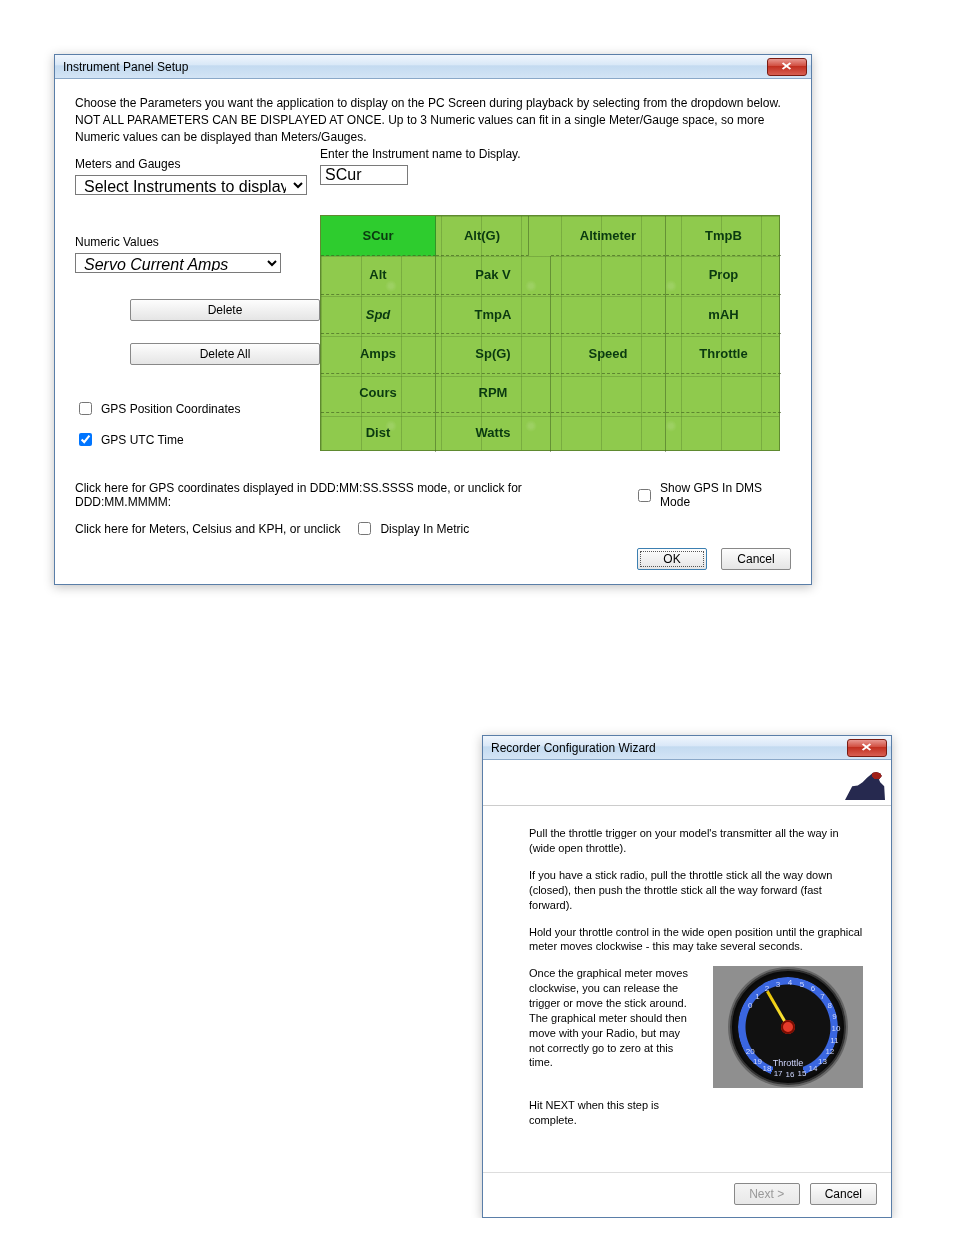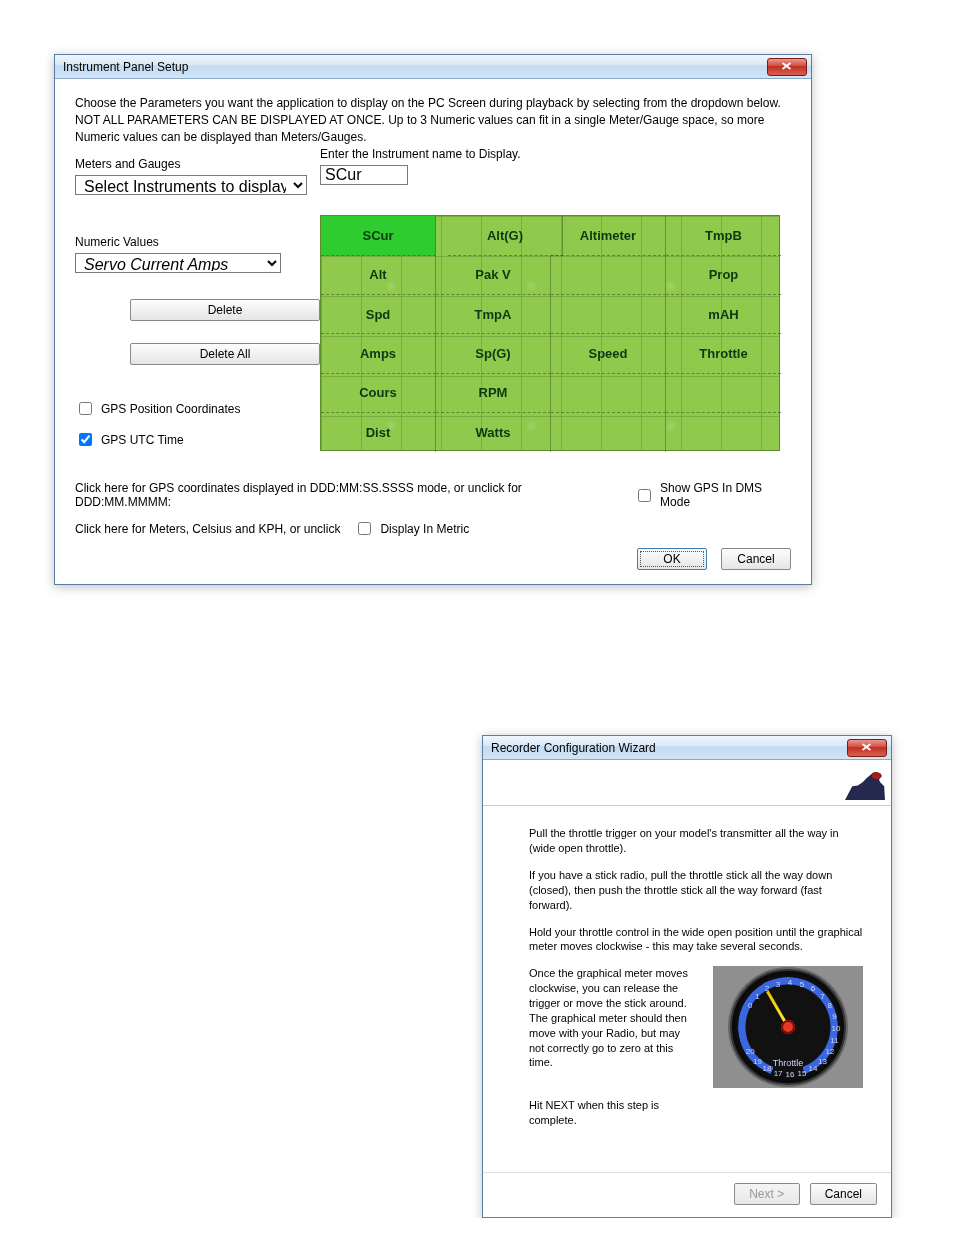--- a/index.html
+++ b/index.html
@@ -186,25 +186,25 @@
 
       <div class="col-right">
         <div class="label" style="margin-top:2px;">Enter the Instrument name to Display.</div>
         <input class="textbox" value="SCur" style="">
 
         <div style="height:30px;"></div>
         <div class="grid-preview">
           <div class="grid-inner" id="grid-inner">
               <div class="gcell sel" style="left: 0px; top: 0px; width: 115px; height: 39.3333px; border-bottom: 1px dashed rgba(60, 90, 30, 0.6); border-right: 1px solid rgba(60, 90, 30, 0.5);">SCur</div>
               <div class="gcell" style="left: 0px; top: 39.3333px; width: 115px; height: 39.3333px; border-bottom: 1px dashed rgba(60, 90, 30, 0.6); border-right: 1px solid rgba(60, 90, 30, 0.5);">Alt</div>
-              <div class="gcell" style="left: 0px; top: 78.6667px; width: 115px; height: 39.3333px; border-bottom: 1px dashed rgba(60, 90, 30, 0.6); border-right: 1px solid rgba(60, 90, 30, 0.5);">Spd</div>
+              <div class="gcell" style="left: 0px; top: 78.6667px; width: 115px; height: 39.3333px; border-bottom: 1px dashed rgba(60, 90, 30, 0.6); border-right: 1px solid rgba(60, 90, 30, 0.5); font-style: italic;">Spd</div>
               <div class="gcell" style="left: 0px; top: 118px; width: 115px; height: 39.3333px; border-bottom: 1px dashed rgba(60, 90, 30, 0.6); border-right: 1px solid rgba(60, 90, 30, 0.5);">Amps</div>
               <div class="gcell" style="left: 0px; top: 157.333px; width: 115px; height: 39.3333px; border-bottom: 1px dashed rgba(60, 90, 30, 0.6); border-right: 1px solid rgba(60, 90, 30, 0.5);">Cours</div>
               <div class="gcell" style="left: 0px; top: 196.667px; width: 115px; height: 39.3333px; border-right: 1px solid rgba(60, 90, 30, 0.5);">Dist</div>
-              <div class="gcell" style="left: 127px; top: 0px; width: 115px; height: 39.3333px; border-bottom: 1px dashed rgba(60, 90, 30, 0.6); border-right: 1px solid rgba(60, 90, 30, 0.5);">Alt(G)</div>
+              <div class="gcell" style="left: 115px; top: 0px; width: 93px; height: 39.3333px; border-bottom: 1px dashed rgba(60, 90, 30, 0.6); border-right: 1px solid rgba(60, 90, 30, 0.5);">Alt(G)</div>
               <div class="gcell" style="left: 115px; top: 39.3333px; width: 115px; height: 39.3333px; border-bottom: 1px dashed rgba(60, 90, 30, 0.6); border-right: 1px solid rgba(60, 90, 30, 0.5);">Pak V</div>
               <div class="gcell" style="left: 115px; top: 78.6667px; width: 115px; height: 39.3333px; border-bottom: 1px dashed rgba(60, 90, 30, 0.6); border-right: 1px solid rgba(60, 90, 30, 0.5);">TmpA</div>
               <div class="gcell" style="left: 115px; top: 118px; width: 115px; height: 39.3333px; border-bottom: 1px dashed rgba(60, 90, 30, 0.6); border-right: 1px solid rgba(60, 90, 30, 0.5);">Sp(G)</div>
               <div class="gcell" style="left: 115px; top: 157.333px; width: 115px; height: 39.3333px; border-bottom: 1px dashed rgba(60, 90, 30, 0.6); border-right: 1px solid rgba(60, 90, 30, 0.5);">RPM</div>
               <div class="gcell" style="left: 115px; top: 196.667px; width: 115px; height: 39.3333px; border-right: 1px solid rgba(60, 90, 30, 0.5);">Watts</div>
               <div class="gcell" style="left: 230px; top: 0px; width: 115px; height: 39.3333px; border-bottom: 1px dashed rgba(60, 90, 30, 0.6); border-right: 1px solid rgba(60, 90, 30, 0.5);">Altimeter</div>
               <div class="gcell" style="left: 230px; top: 39.3333px; width: 115px; height: 39.3333px; border-bottom: 1px dashed rgba(60, 90, 30, 0.6); border-right: 1px solid rgba(60, 90, 30, 0.5);"></div>
               <div class="gcell" style="left: 230px; top: 78.6667px; width: 115px; height: 39.3333px; border-bottom: 1px dashed rgba(60, 90, 30, 0.6); border-right: 1px solid rgba(60, 90, 30, 0.5);"></div>
               <div class="gcell" style="left: 230px; top: 118px; width: 115px; height: 39.3333px; border-bottom: 1px dashed rgba(60, 90, 30, 0.6); border-right: 1px solid rgba(60, 90, 30, 0.5);">Speed</div>
               <div class="gcell" style="left: 230px; top: 157.333px; width: 115px; height: 39.3333px; border-bottom: 1px dashed rgba(60, 90, 30, 0.6); border-right: 1px solid rgba(60, 90, 30, 0.5);"></div>

